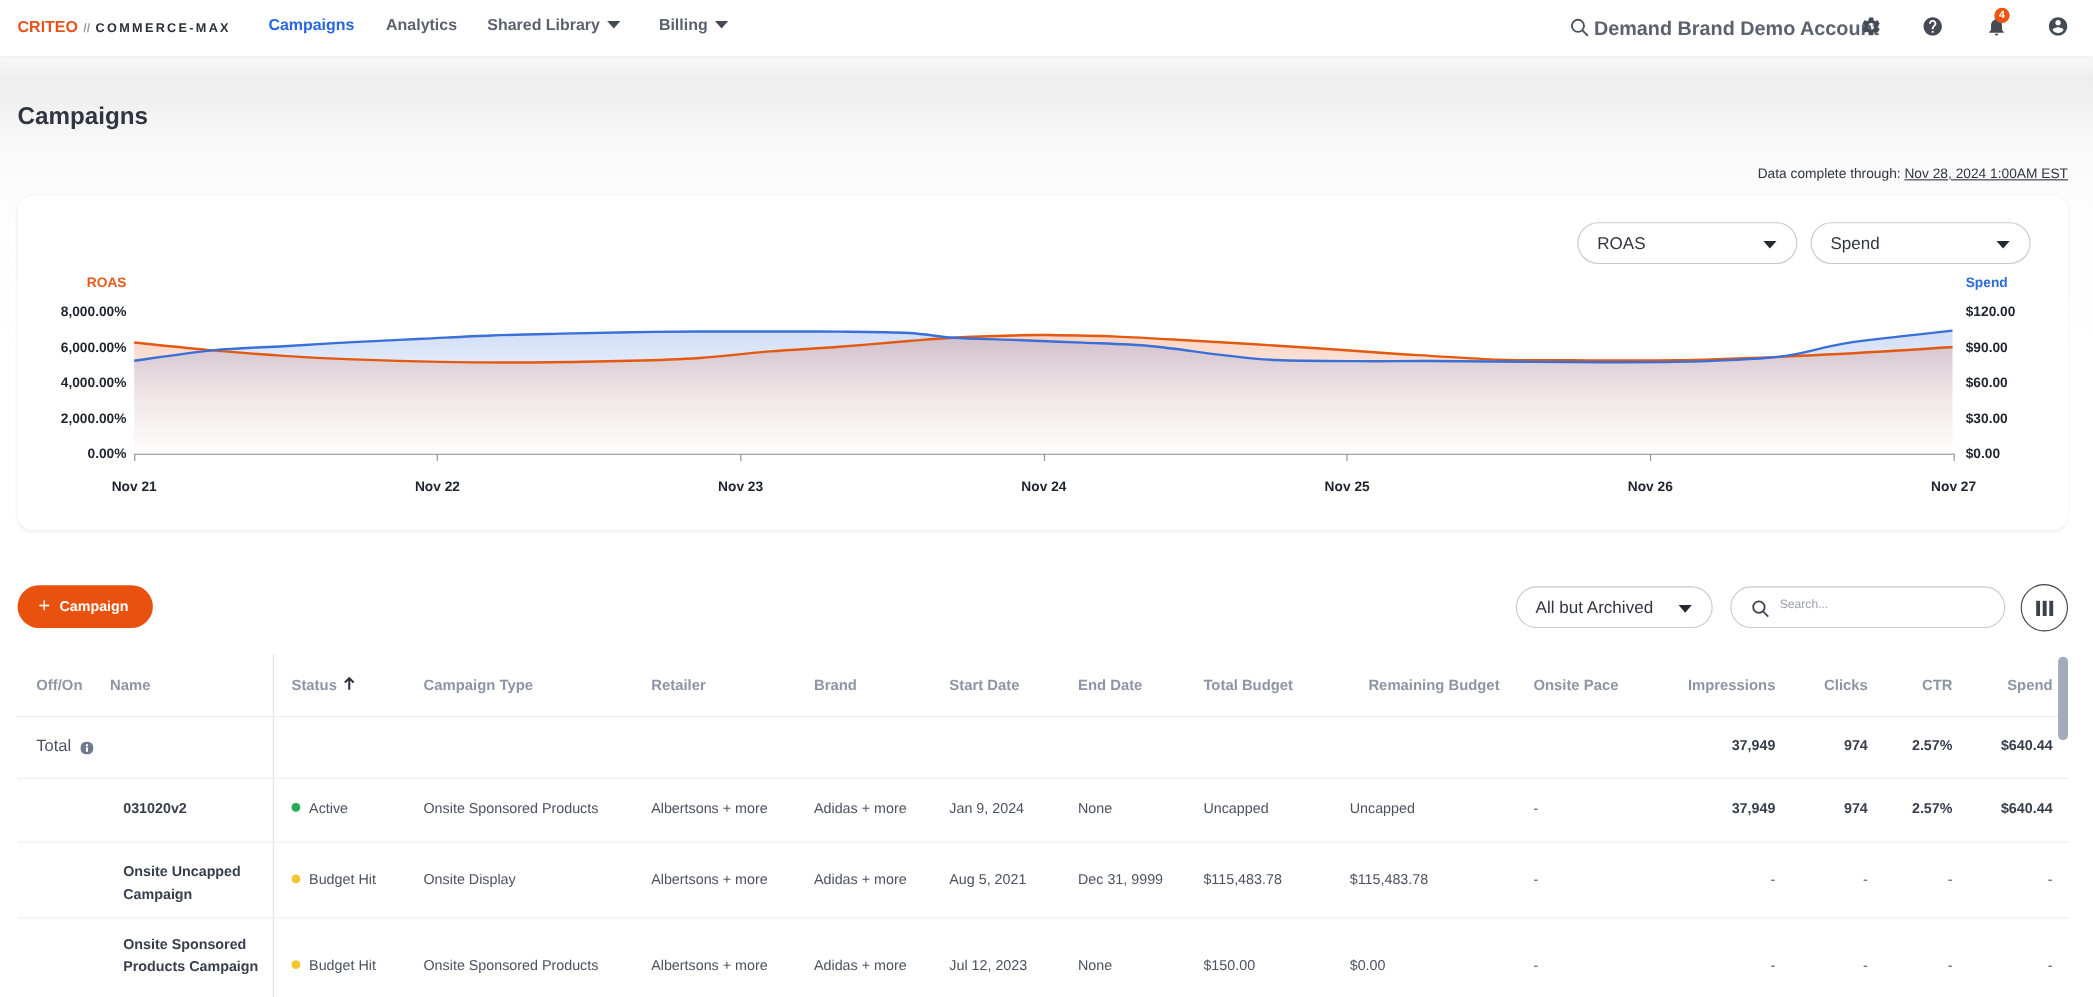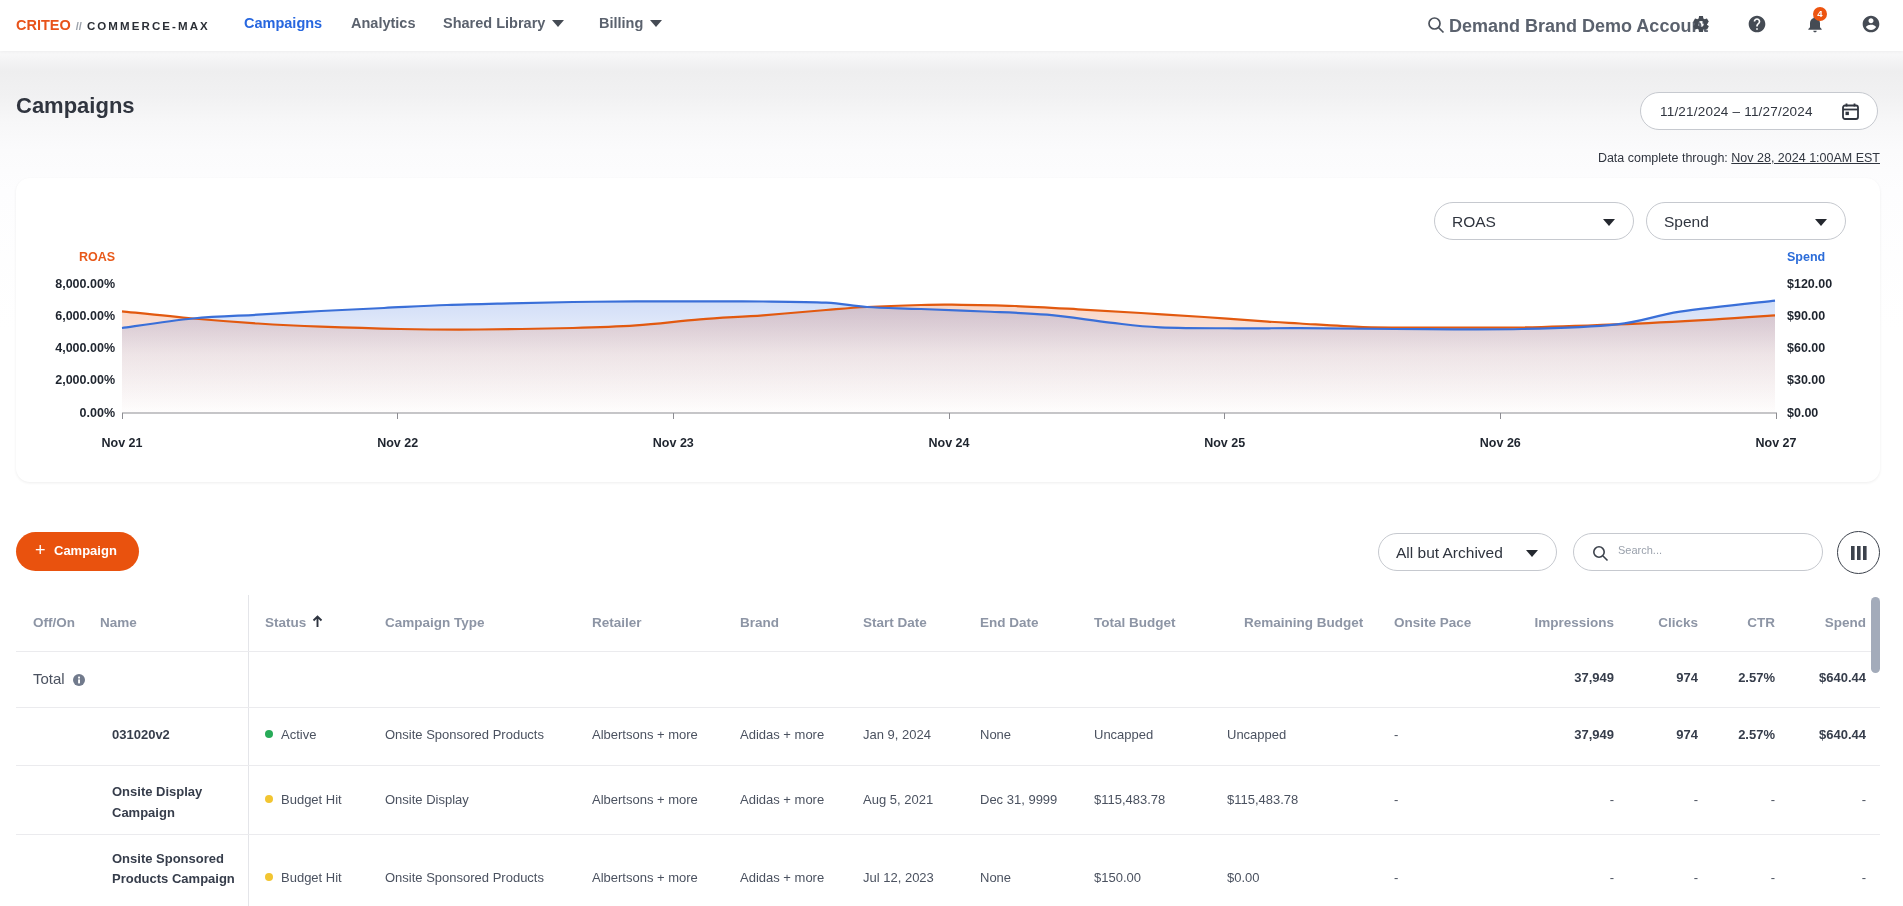--- a/index.html
+++ b/index.html
@@ -49,30 +49,20 @@
 .cell { position:absolute; font-size:13px; color:#4b5260; }
 .cell.b { font-weight:bold; color:#363d4b; }
 .cell.r { text-align:right; }
 .dot { display:inline-block; width:8px; height:8px; border-radius:50%; margin-right:8px; vertical-align:1px; }
 .scrollthumb { position:absolute; left:1871px; top:546px; width:9px; height:76px; background:#a3abba; border-radius:4.5px; }
 </style>
 </head>
 <body>
 <div class="main">
   <h1 class="pagetitle">Campaigns</h1>
-  <div class="datepill">
-    <span class="dtxt">11/21/2024 – 11/27/2024</span>
-    <svg style="position:absolute;right:18px;top:10px" width="17" height="17" viewBox="0 0 17 17">
-        <rect x="1" y="2.5" width="15" height="13.5" rx="2" fill="none" stroke="#30353f" stroke-width="1.8"></rect>
-        <line x1="1" y1="6.5" x2="16" y2="6.5" stroke="#30353f" stroke-width="1.8"></line>
-        <line x1="4.5" y1="0.5" x2="4.5" y2="3.5" stroke="#30353f" stroke-width="1.8"></line>
-        <line x1="12.5" y1="0.5" x2="12.5" y2="3.5" stroke="#30353f" stroke-width="1.8"></line>
-        <rect x="3.5" y="8.7" width="3.4" height="3.4" fill="#30353f"></rect>
-      </svg>
-  </div>
   <div class="datanote">Data complete through: <u>Nov 28, 2024 1:00AM EST</u></div>
 
   <div class="card">
     <div class="pill" style="left:1418px; top:24px; width:200px;">
         <span class="ptxt">ROAS</span>
         <span class="pcaret"></span>
       </div>
     <div class="pill" style="left:1630px; top:24px; width:200px;">
         <span class="ptxt">Spend</span>
         <span class="pcaret"></span>
@@ -193,21 +183,21 @@
     <div class="cell" style="left:980px;top:132px;">None</div>
     <div class="cell" style="left:1094px;top:132px;">Uncapped</div>
     <div class="cell" style="left:1227px;top:132px;">Uncapped</div>
     <div class="cell" style="left:1394px;top:132px;">-</div>
     <div class="cell b r" style="left:1464px;top:132px;width:150px;">37,949</div>
     <div class="cell b r" style="left:1598px;top:132px;width:100px;">974</div>
     <div class="cell b r" style="left:1675px;top:132px;width:100px;">2.57%</div>
     <div class="cell b r" style="left:1746px;top:132px;width:120px;">$640.44</div>
     <div class="hline" style="top:170px;"></div>
 
-    <div class="cell b" style="left:112px;top:186px;width:140px;line-height:21px;">Onsite Display Campaign</div>
+    <div class="cell b" style="left:112px;top:186px;width:140px;line-height:21px;">Onsite Uncapped Campaign</div>
     <div class="cell" style="left:265px;top:197px;"><span class="dot" style="background:#f2c531;"></span>Budget Hit</div>
     <div class="cell" style="left:385px;top:197px;">Onsite Display</div>
     <div class="cell" style="left:592px;top:197px;">Albertsons + more</div>
     <div class="cell" style="left:740px;top:197px;">Adidas + more</div>
     <div class="cell" style="left:863px;top:197px;">Aug 5, 2021</div>
     <div class="cell" style="left:980px;top:197px;">Dec 31, 9999</div>
     <div class="cell" style="left:1094px;top:197px;">$115,483.78</div>
     <div class="cell" style="left:1227px;top:197px;">$115,483.78</div>
     <div class="cell" style="left:1394px;top:197px;">-</div>
     <div class="cell r" style="left:1464px;top:197px;width:150px;">-</div>

